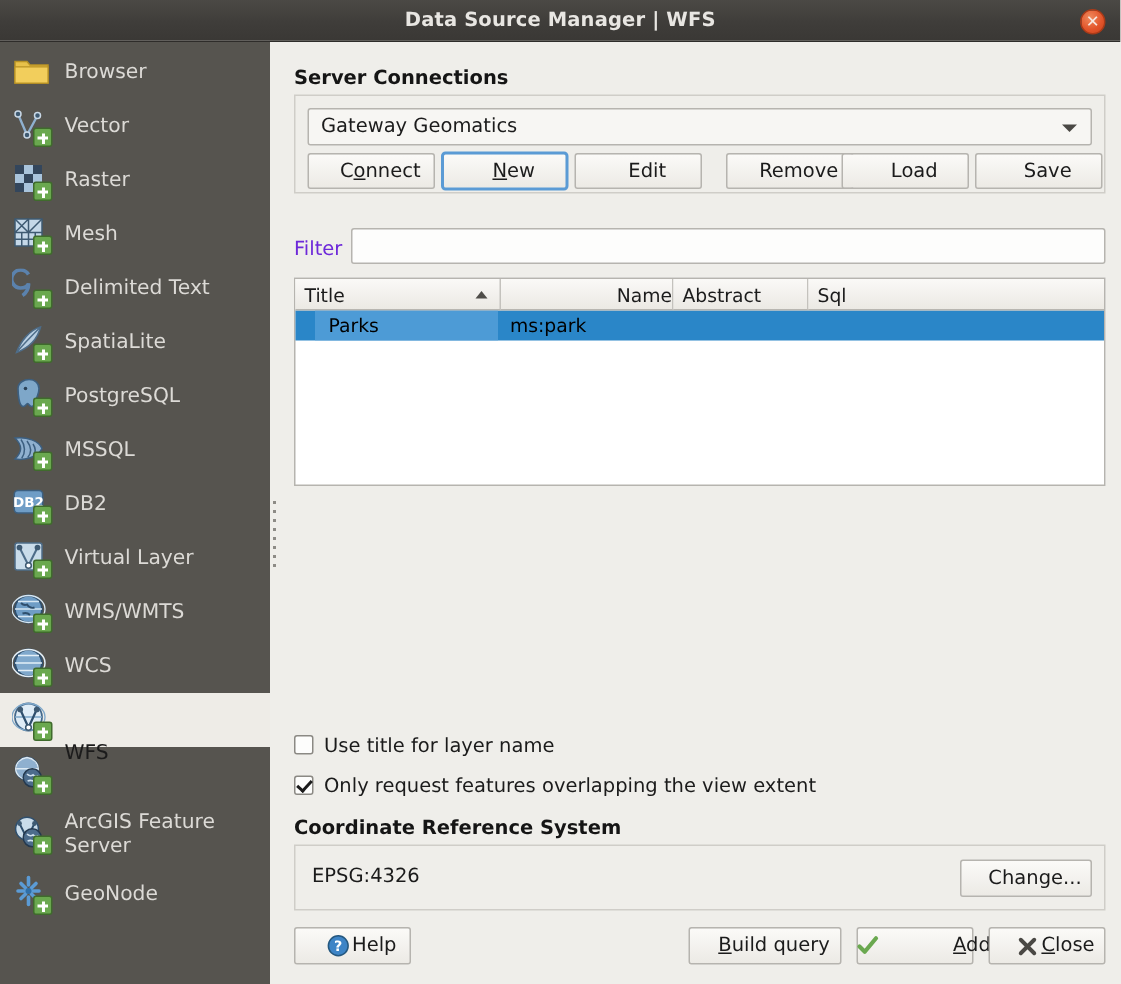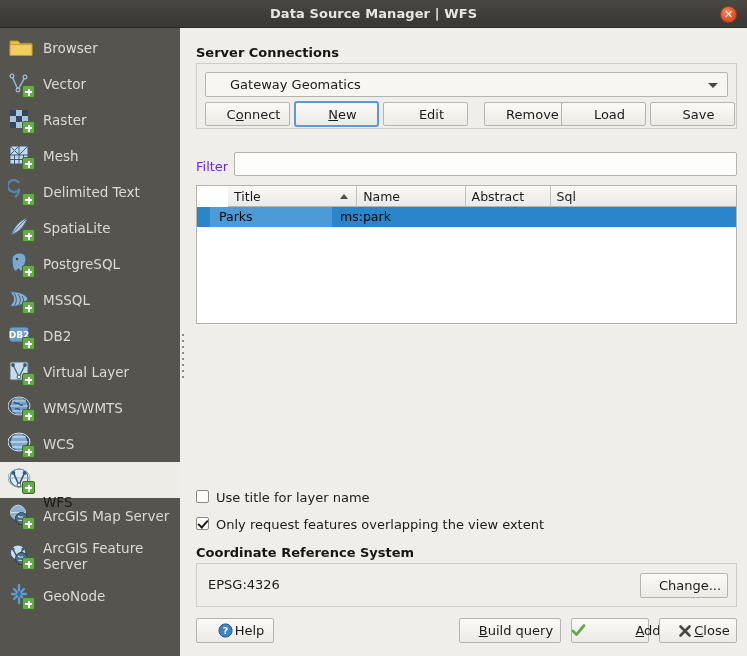--- a/index.html
+++ b/index.html
@@ -85,21 +85,21 @@
   .sect-title {
     position: absolute; font-size: 13px; font-weight: bold; color: #151515;
   }
   .groupframe {
     position: absolute; border: 1px solid #cfcdc8; background: #efeeea;
   }
   .combo {
     position: absolute; background: #f7f6f3;
     border: 1px solid #b6b4af; border-radius: 2px;
     font-size: 13px; color: #1b1b1b;
-    display: flex; align-items: center; padding-left: 24px; cursor: pointer;
+    display: flex; align-items: center; padding-left: 8px; cursor: pointer;
   }
   .combo .arrow {
     position: absolute; right: 9px; top: 50%; margin-top: -2px;
     width: 0; height: 0; border-left: 5px solid transparent;
     border-right: 5px solid transparent; border-top: 5px solid #4a4844;
   }
   .btn {
     position: absolute; background: linear-gradient(to bottom,#fbfaf8 0%,#eceae5 100%);
     border: 1px solid #b6b4af; border-radius: 2px;
     font-size: 13px; color: #1b1b1b; cursor: pointer;
@@ -116,21 +116,21 @@
     position: absolute; background: #fdfdfc;
     border: 1px solid #b6b4af; border-radius: 2px;
     font-size: 13px; color: #1b1b1b;
   }
 
   
   .tablebox {
     position: absolute; background: #ffffff;
     border: 1px solid #b6b4af;
   }
-  .thead { display: flex; height: 21px; background: linear-gradient(to bottom,#f9f8f6,#e9e7e2); margin-left: 31px; }
+  .thead { display: flex; height: 21px; background: linear-gradient(to bottom,#f9f8f6,#e9e7e2); }
   .th {
     position: relative; font-size: 12.5px; color: #1b1b1b;
     line-height: 21px; padding-left: 6px;
     border-right: 1px solid #c4c2bd; border-bottom: 1px solid #b8b6b1;
     background: linear-gradient(to bottom,#faf9f7,#ebe9e4);
     overflow: hidden; white-space: nowrap;
   }
   .th .sortarrow {
     position: absolute; right: 8px; top: 8px; width: 0; height: 0;
     border-left: 4px solid transparent; border-right: 4px solid transparent;
@@ -343,21 +343,20 @@
     <div class="side-item">
       <span class="ico">
         <svg width="26" height="26" viewBox="0 0 26 26">
           <circle cx="10" cy="9.5" r="7.6" fill="#8fb0cf" stroke="#2f4f6d"></circle>
           <path d="M3 9.5 h14 M10 2 a9 7.6 0 0 1 0 15 a9 7.6 0 0 1 0 -15" fill="none" stroke="#dce9f3" stroke-width="0.9"></path>
           <circle cx="13.5" cy="15.5" r="6" fill="#4c6c8c" stroke="#24394f"></circle>
           <path d="M10 13 q2 2 4 0.6 q2 2 3.4 0.4 M10.4 17.6 q2.6 -1 4.6 0.6" fill="none" stroke="#cfe0ee" stroke-width="1.1"></path>
         </svg>
         <span class="plusbadge"></span>
       </span>
-      <span class="s-label">ArcGIS Map Server</span>
     </div>
 
     <div class="side-item two-line">
       <span class="ico">
         <svg width="26" height="26" viewBox="0 0 26 26">
           <circle cx="10" cy="9.5" r="7.6" fill="#c9dcea" stroke="#2f4f6d"></circle>
           <path d="M5 6 L10 16 L15 6" fill="none" stroke="#2f4f6d" stroke-width="1.3"></path>
           <circle cx="5" cy="6" r="1.6" fill="#3e5a72"></circle>
           <circle cx="10" cy="16" r="1.6" fill="#fff" stroke="#3e5a72"></circle>
           <circle cx="15" cy="6" r="1.6" fill="#3e5a72"></circle>
@@ -437,21 +436,21 @@
 
     <div class="lbl" style="left:9px; top:131px;">Filter</div>
     <input class="textinput" style="left: 47px; top: 124px; width: 503px; height: 24px; padding: 0px 5px;" value="" placeholder="">
 
     <div class="tablebox" style="left:9px; top:157px; width:541px; height:139px;">
       <div class="thead">
         <div class="th" style="width:137px;">
           <span>Title</span>
           <span class="sortarrow"></span>
         </div>
-        <div class="th" style="width:115px;">
+        <div class="th" style="width:115px;text-align:right;">
           <span>Name</span>
         </div>
         <div class="th" style="width:90px;">
           <span>Abstract</span>
         </div>
         <div class="th" style="width:197px; border-right:none;">
           <span>Sql</span>
         </div>
       </div>
       <div class="trow">

